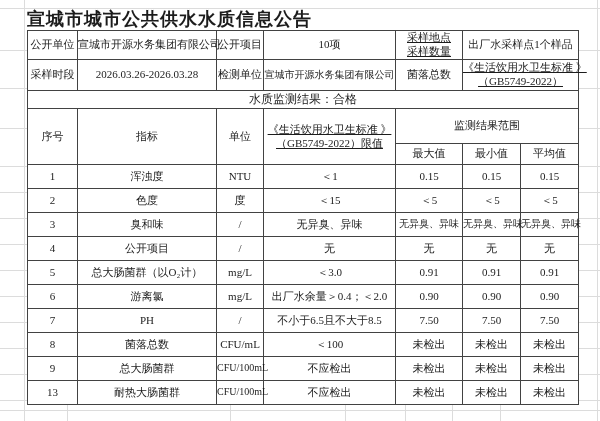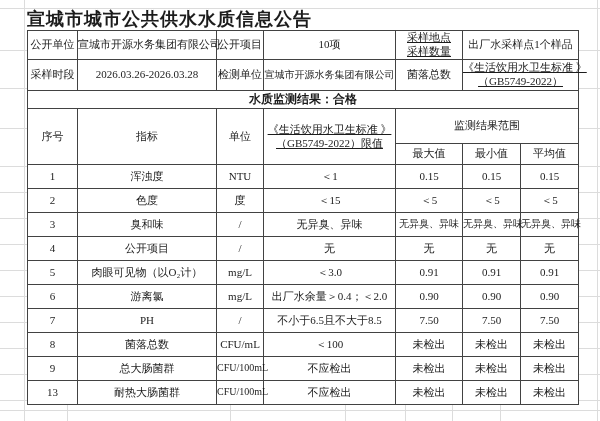--- a/index.html
+++ b/index.html
@@ -33,21 +33,21 @@
     font-size:11px;line-height:1.25;
     padding:0;white-space:nowrap;overflow:visible;
   }
   tr.rA{height:29px;}
   tr.rB{height:31px;}
   tr.rSection{height:18px;}
   tr.rH1{height:35px;}
   tr.rH2{height:21px;}
   tr.rData{height:24px;}
   .pre{white-space:pre;text-decoration:underline;}
-  .sec{font-weight:bold;font-size:12px;}
+  .sec{font-weight:normal;font-size:12px;}
   .sm{font-size:10px;}
 </style>
 </head>
 <body>
 
 <div class="stage">
   <div id="gridlines">
       <div class="gl-h" style="top: 8px;"></div>
       <div class="gl-h" style="top: 50px;"></div>
       <div class="gl-h" style="top: 88px;"></div>
@@ -157,21 +157,21 @@
         <td>4</td>
         <td>公开项目</td>
         <td>/</td>
         <td>无</td>
         <td>无</td>
         <td>无</td>
         <td>无</td>
       </tr>
       <tr class="rData">
         <td>5</td>
-        <td>肉眼可见物（以O₂计）</td>
+        <td>总大肠菌群（以O₂计）</td>
         <td>mg/L</td>
         <td>＜3.0</td>
         <td>0.91</td>
         <td>0.91</td>
         <td>0.91</td>
       </tr>
       <tr class="rData">
         <td>6</td>
         <td>游离氯</td>
         <td>mg/L</td>

